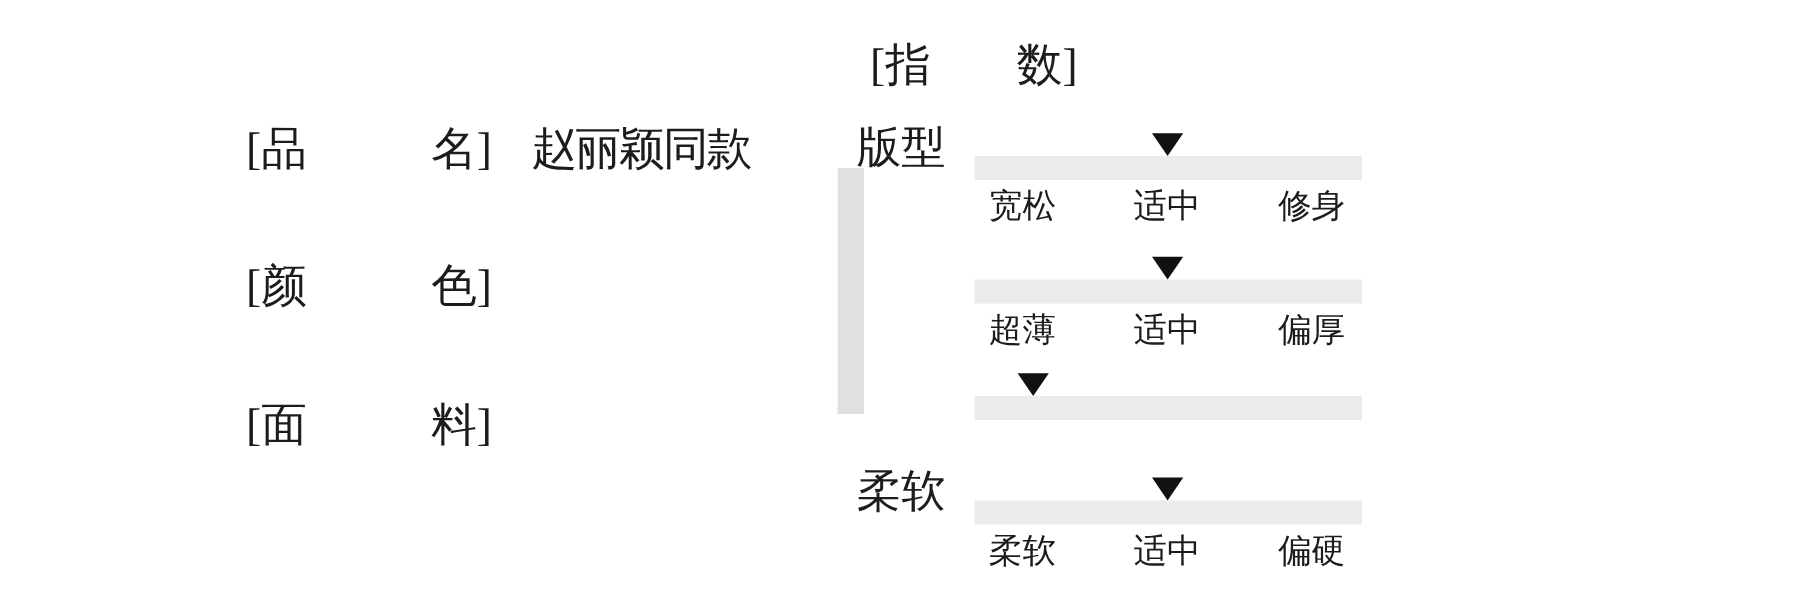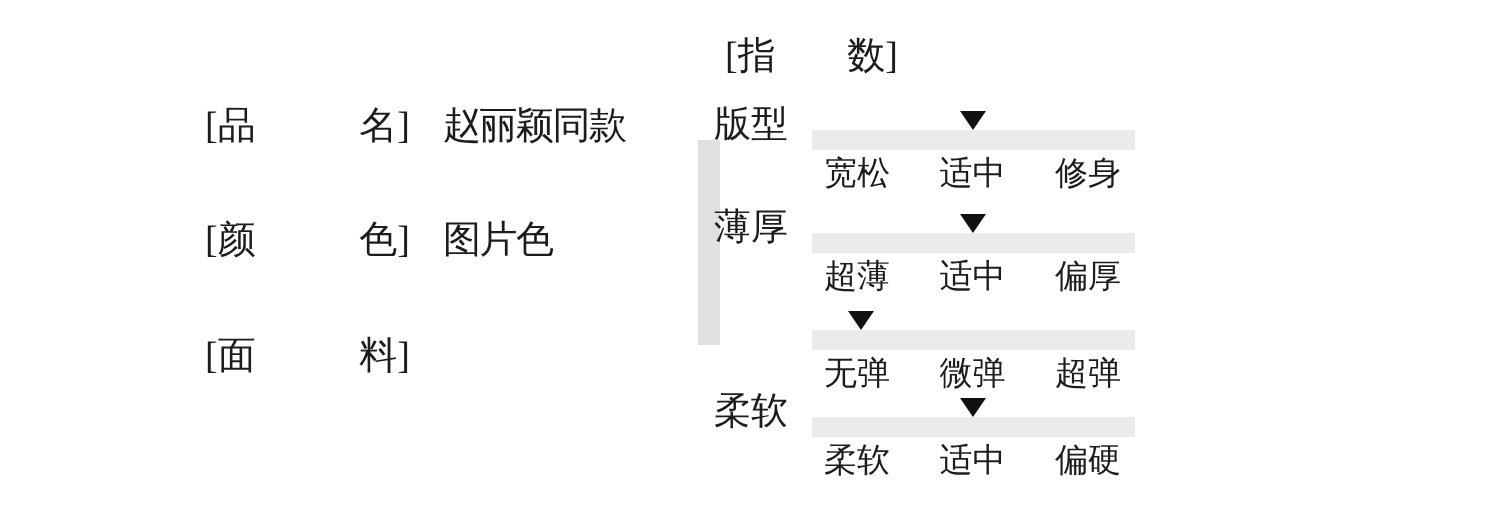--- a/index.html
+++ b/index.html
@@ -29,21 +29,21 @@
   .index-row.ir3{top:390px}
   .category{position:absolute;left:0;top:0;font-size:37px;line-height:42px;white-space:nowrap;}
   .scale{position:absolute;left:98px;top:0;width:323px;height:90px;}
   .scale-bar{position:absolute;left:0;top:27px;width:323px;height:20px;
     background:var(--bar,#ebebeb);}
   .marker{position:absolute;top:8px;width:0;height:0;
     border-left:13px solid transparent;border-right:13px solid transparent;
     border-top:19px solid var(--marker,#111);transform:translateX(-50%);}
   .options{position:absolute;left:0;top:52px;width:323px;box-sizing:border-box;
     display:flex;justify-content:space-between;padding:0 14px 0 12px;
-    font-size:33px;line-height:36px;}
+    font-size:28px;line-height:36px;}
   .options span{white-space:nowrap;}
 </style>
 </head>
 <body>
 
 <div class="canvas">
 
   <section>
 
     <div class="attr-row r0">
@@ -52,21 +52,20 @@
         <span>名]</span>
       </span>
       <span class="attr-value">赵丽颖同款</span>
     </div>
 
     <div class="attr-row r1">
       <span class="attr-label">
         <span>[颜</span>
         <span>色]</span>
       </span>
-      <span class="attr-value">图片色</span>
     </div>
 
     <div class="attr-row r2">
       <span class="attr-label">
         <span>[面</span>
         <span>料]</span>
       </span>
     </div>
 
   </section>
@@ -87,41 +86,35 @@
         <div class="marker" style="left: 49.7%;"></div>
         <div class="options">
           <span>宽松</span>
           <span>适中</span>
           <span>修身</span>
         </div>
       </div>
     </div>
 
     <div class="index-row ir1">
-      <span class="category">薄厚</span>
       <div class="scale">
         <div class="scale-bar"></div>
         <div class="marker" style="left: 49.7%;"></div>
         <div class="options">
           <span>超薄</span>
           <span>适中</span>
           <span>偏厚</span>
         </div>
       </div>
     </div>
 
     <div class="index-row ir2">
       <div class="scale">
         <div class="scale-bar"></div>
         <div class="marker" style="left: 15.2%;"></div>
-        <div class="options">
-          <span>无弹</span>
-          <span>微弹</span>
-          <span>超弹</span>
-        </div>
       </div>
     </div>
 
     <div class="index-row ir3">
       <span class="category">柔软</span>
       <div class="scale">
         <div class="scale-bar"></div>
         <div class="marker" style="left: 49.7%;"></div>
         <div class="options">
           <span>柔软</span>

